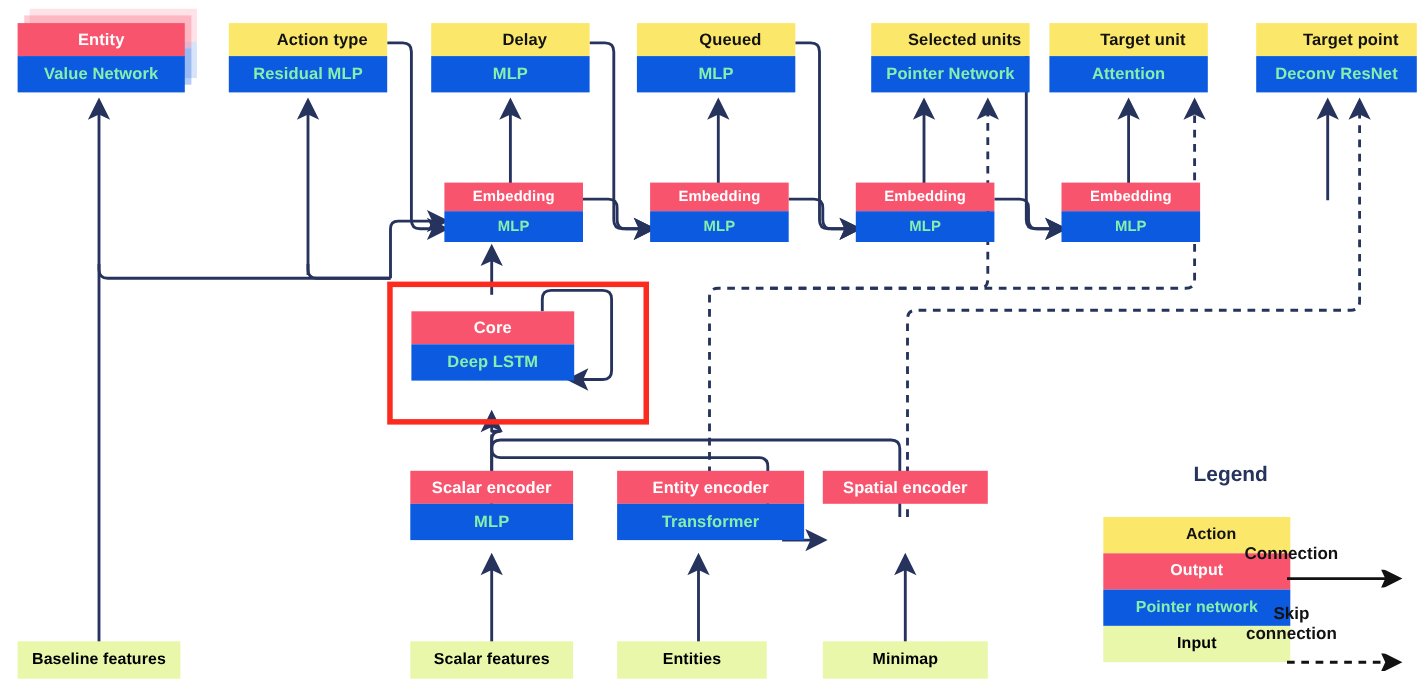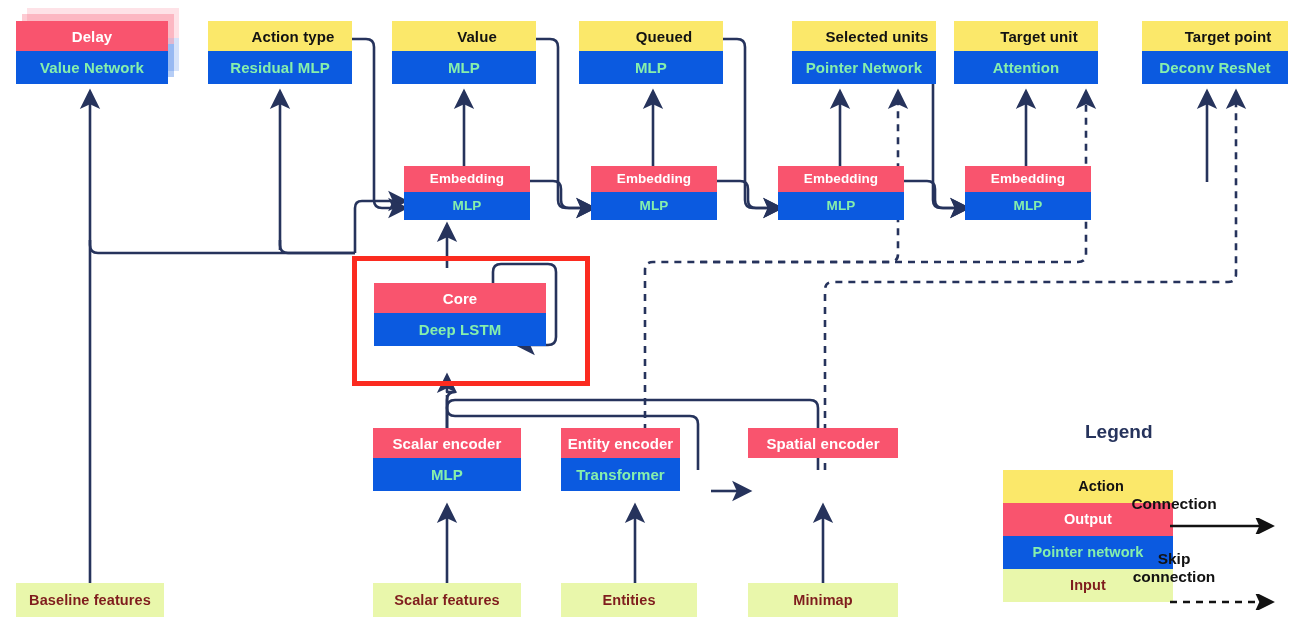--- a/index.html
+++ b/index.html
@@ -19,21 +19,21 @@
   .band{
     width:100%;box-sizing:border-box;
     display:flex;align-items:center;justify-content:center;
     font-size:15px;font-weight:700;letter-spacing:.1px;
     line-height:1;
     white-space:nowrap;
   }
   .band.action{background:#fbe86a;color:#121212;height:30px;padding-left:26px;}
   .band.output{background:#f9546e;color:#ffffff;height:30px;}
   .band.nn{background:#0b5ae0;color:#86efac;height:33px;}
-  .band.input{background:#e9f7ab;color:#7f1d1d;height:34px;font-size:14.5px;}
+  .band.input{background:#e9f7ab;color:#000000;height:34px;font-size:14.5px;}
 
   .node.small .band{font-size:13.5px;font-weight:600;}
   .node.small .band.output{height:26px;}
   .node.small .band.nn{height:28px;}
 
   
   .ghost{position:absolute;box-sizing:border-box;}
   .ghost .g-top{height:30px;background:#f9546e;opacity:.30;}
   .ghost .g-bot{height:33px;background:#0b5ae0;opacity:.30;}
   .ghost.g2 .g-top{opacity:.17;}
@@ -144,31 +144,31 @@
 
   <div class="ghost g2" style="left:27px;top:8px;width:152px;">
     <div class="g-top"></div>
       <div class="g-bot"></div>
   </div>
   <div class="ghost g1" style="left:22px;top:14px;width:152px;">
     <div class="g-top"></div>
       <div class="g-bot"></div>
   </div>
   <div class="node" style="left:16px;top:21px;width:152px;">
-    <div class="band output">Delay</div>
+    <div class="band output">Entity</div>
     <div class="band nn">Value Network</div>
   </div>
 
   <div class="node" style="left:208px;top:21px;width:144px;">
     <div class="band action">Action type</div>
     <div class="band nn">Residual MLP</div>
   </div>
 
   <div class="node" style="left:392px;top:21px;width:144px;">
-    <div class="band action">Value</div>
+    <div class="band action">Delay</div>
     <div class="band nn">MLP</div>
   </div>
 
   <div class="node" style="left:579px;top:21px;width:144px;">
     <div class="band action">Queued</div>
     <div class="band nn">MLP</div>
   </div>
 
   <div class="node" style="left:748px;top:21px;width:144px;margin-left:44px;">
     <div class="band action">Selected units</div>
@@ -196,30 +196,30 @@
   <div class="node small" style="left:778px;top:166px;width:126px;">
     <div class="band output">Embedding</div>
     <div class="band nn">MLP</div>
   </div>
   <div class="node small" style="left:965px;top:166px;width:126px;">
     <div class="band output">Embedding</div>
     <div class="band nn">MLP</div>
   </div>
 
   <div id="core-highlight" style="left:352px;top:256px;width:228px;height:120px;"></div>
-  <div class="node" style="left:374px;top:283px;width:172px;">
+  <div class="node" style="left:374px;top:283px;width:148px;">
     <div class="band output">Core</div>
     <div class="band nn">Deep LSTM</div>
   </div>
 
   <div class="node" style="left:373px;top:428px;width:148px;">
     <div class="band output">Scalar encoder</div>
     <div class="band nn">MLP</div>
   </div>
-  <div class="node" style="left:561px;top:428px;width:119px;">
+  <div class="node" style="left:561px;top:428px;width:170px;">
     <div class="band output">Entity encoder</div>
     <div class="band nn">Transformer</div>
   </div>
   <div class="node" style="left:748px;top:428px;width:150px;">
     <div class="band output">Spatial encoder</div>
   </div>
 
   <div class="node" style="left:16px;top:583px;width:148px;">
     <div class="band input">Baseline features</div>
   </div>

